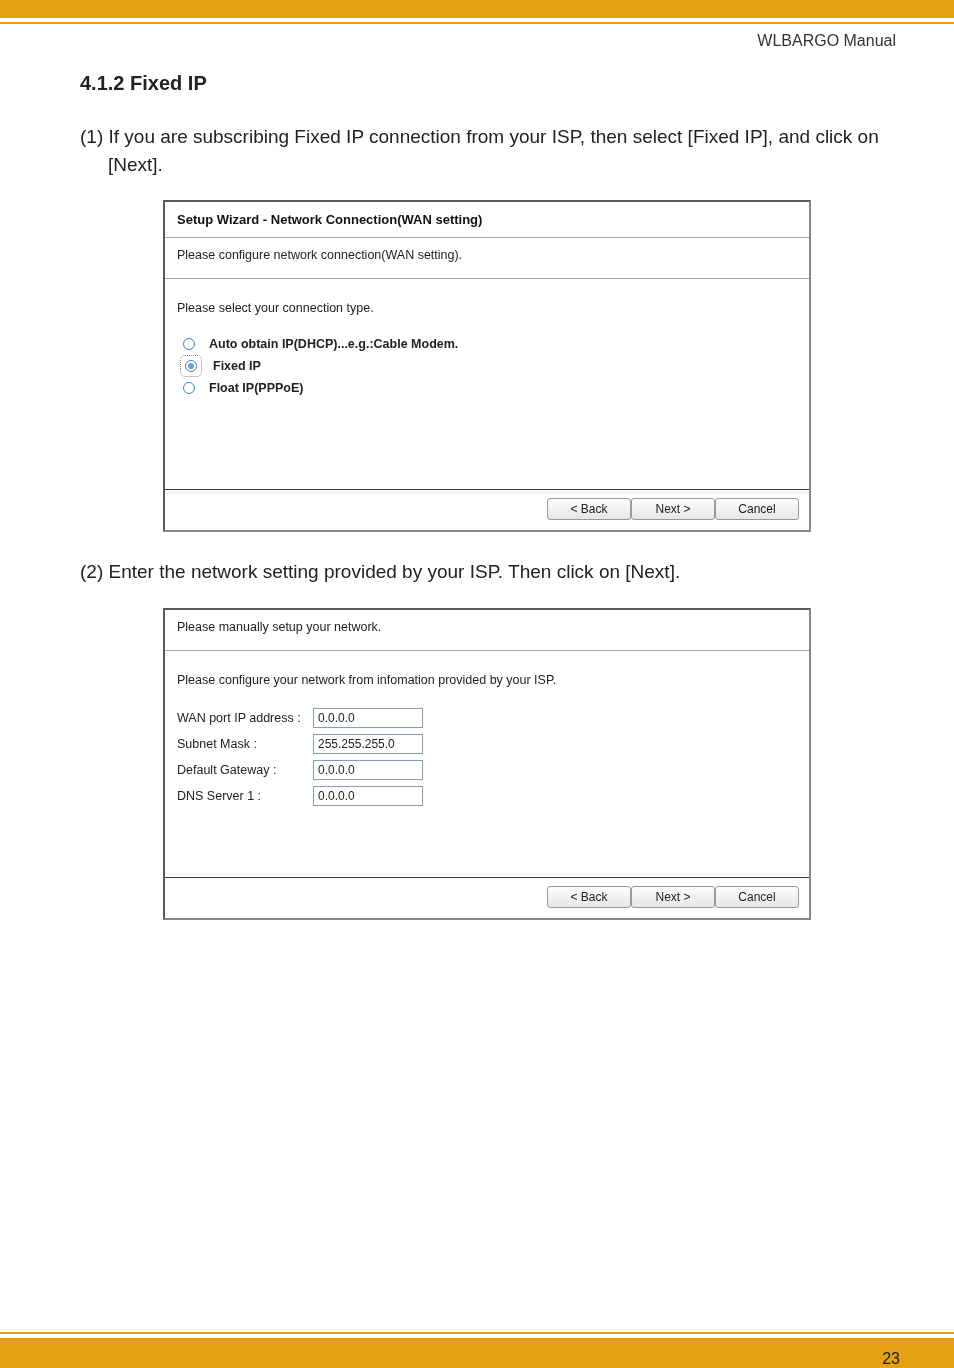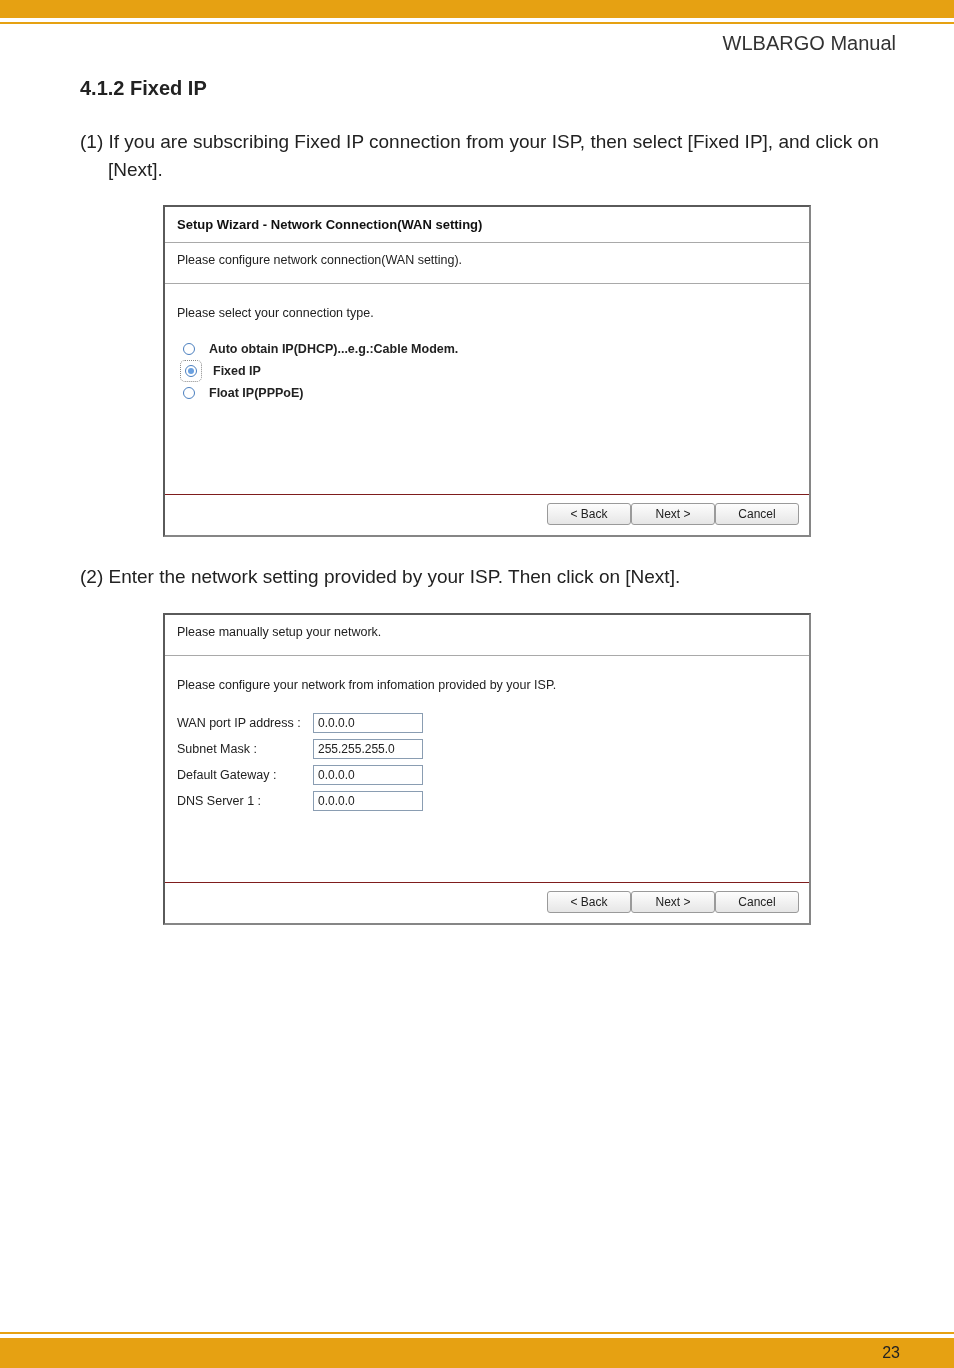--- a/index.html
+++ b/index.html
@@ -8,21 +8,21 @@
       height: 1368px;
       background: #fff;
       font-family: "Segoe UI", Arial, sans-serif;
       position: relative;
     }
     .top-band { height: 18px; background: #e6a112; }
     .top-rule { height: 2px; background: #e6a112; margin-top: 4px; }
     .header-row {
       display: flex; justify-content: flex-end;
       padding: 8px 58px 0 0;
-      font-size: 20px; color: #333;
+      font-size: 16px; color: #333;
     }
     .content { padding: 22px 60px 0 80px; }
     .sect-title { font-size: 20px; font-weight: bold; color: #222; margin-bottom: 28px; }
     .step {
       font-size: 19px; color: #222; line-height: 1.45;
       padding-left: 28px; text-indent: -28px;
       margin-bottom: 22px;
     }
     .step2 { margin-top: 26px; margin-bottom: 22px; }
 
@@ -81,21 +81,21 @@
       font-size:12px; padding:1px 4px;
       background:#fff; color:#222;
     }
 
     .bottom-band {
       position:absolute; left:0; bottom:0; width:100%;
     }
     .bottom-rule { height:2px; background:#e6a112; }
     .bottom-bar {
       height:30px; background:#e6a112; margin-top:4px;
-      display:flex; justify-content:flex-end; align-items:center;
+      display:flex; justify-content:flex-end; align-items:flex-end;
       padding-right:54px; color:#222; font-size:16px;
     }
   </style>
 </head>
 <body>
 
 <div class="top-band"></div>
 <div class="top-rule"></div>
 
 <div class="header-row">

